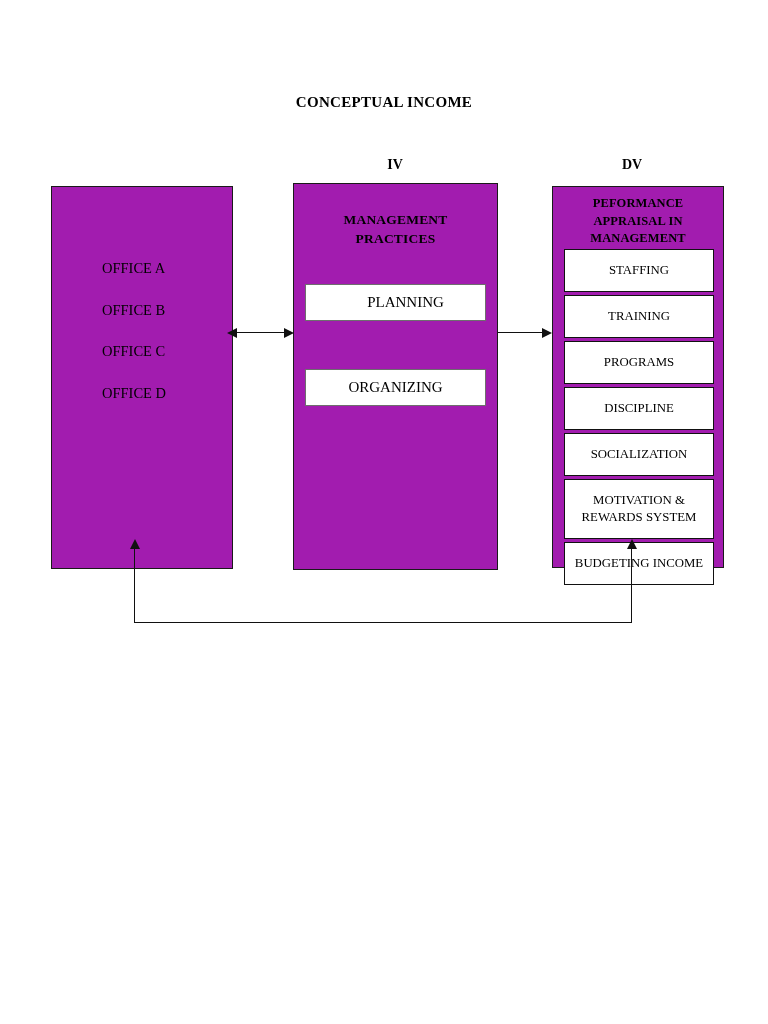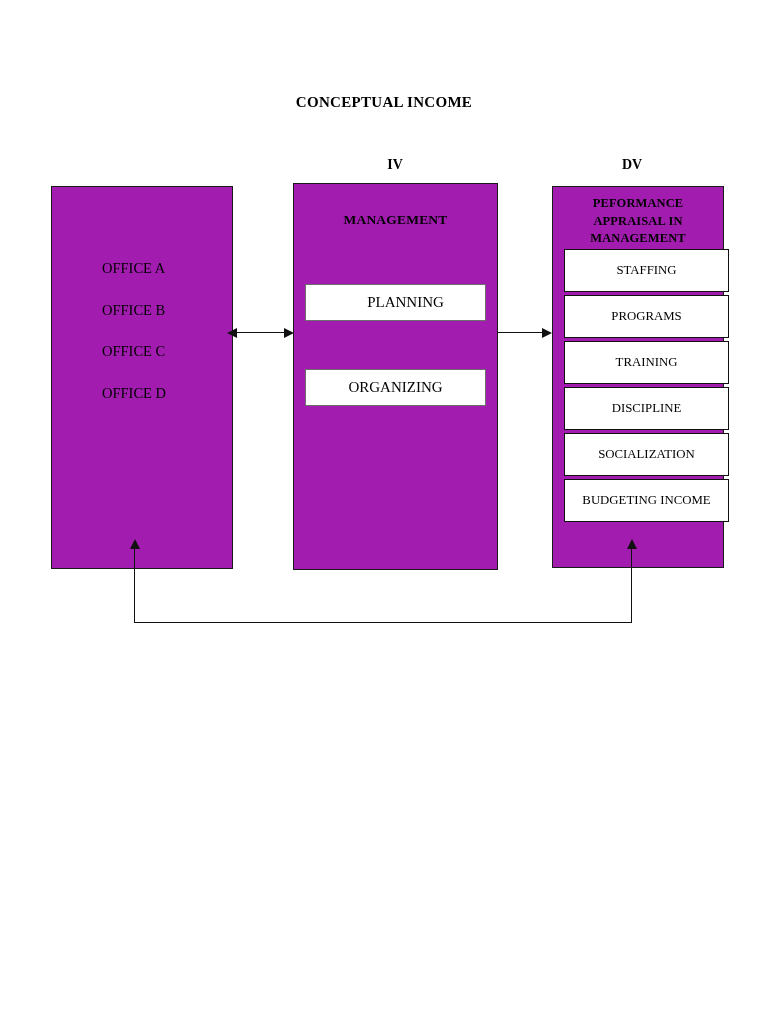--- a/index.html
+++ b/index.html
@@ -127,21 +127,21 @@
     line-height: 17.5px;
     letter-spacing: 0.1px;
   }
   .appraisal-list {
     position: absolute;
     left: 11px;
     top: 62px;
     width: 150px;
   }
   .appraisal-item {
-    width: 165px;
+    width: 150px;
     border: 1.1px solid #111111;
     background: #ffffff;
     box-sizing: border-box;
     display: flex;
     align-items: center;
     justify-content: center;
     text-align: center;
     font-size: 12.8px;
     line-height: 17px;
     margin-bottom: 3px;
@@ -195,37 +195,39 @@
       <div class="office-item">OFFICE A</div>
       <div class="office-item">OFFICE B</div>
       <div class="office-item">OFFICE C</div>
       <div class="office-item">OFFICE D</div>
     </div>
   </div>
 
   <div class="main-box" id="box-practices">
     <div class="box-heading" id="practices-heading">
       <div>MANAGEMENT</div>
+      <div>PRACTICES</div>
     </div>
     <div class="practice-item" id="practice-0">PLANNING</div>
     <div class="practice-item" id="practice-1">ORGANIZING</div>
   </div>
 
   <div class="main-box" id="box-appraisal">
     <div class="box-heading" id="appraisal-heading">
       <div>PEFORMANCE</div>
       <div>APPRAISAL IN</div>
       <div>MANAGEMENT</div>
     </div>
     <div class="appraisal-list">
       <div class="appraisal-item">STAFFING</div>
+      <div class="appraisal-item">TRAINING</div>
       <div class="appraisal-item">PROGRAMS</div>
-      <div class="appraisal-item">TRAINING</div>
       <div class="appraisal-item">DISCIPLINE</div>
       <div class="appraisal-item">SOCIALIZATION</div>
+      <div class="appraisal-item tall-3">MOTIVATION &amp; REWARDS SYSTEM</div>
       <div class="appraisal-item tall-2">BUDGETING INCOME</div>
     </div>
   </div>
 
   <div class="line h-line" style="left:236px; top:332px; width:50px;"></div>
   <div class="arrow arrow-left" style="left:227px; top:327.5px;"></div>
   <div class="arrow arrow-right" style="left:284px; top:327.5px;"></div>
 
   <div class="line h-line" style="left:498px; top:332px; width:46px;"></div>
   <div class="arrow arrow-right" style="left:542px; top:327.5px;"></div>

